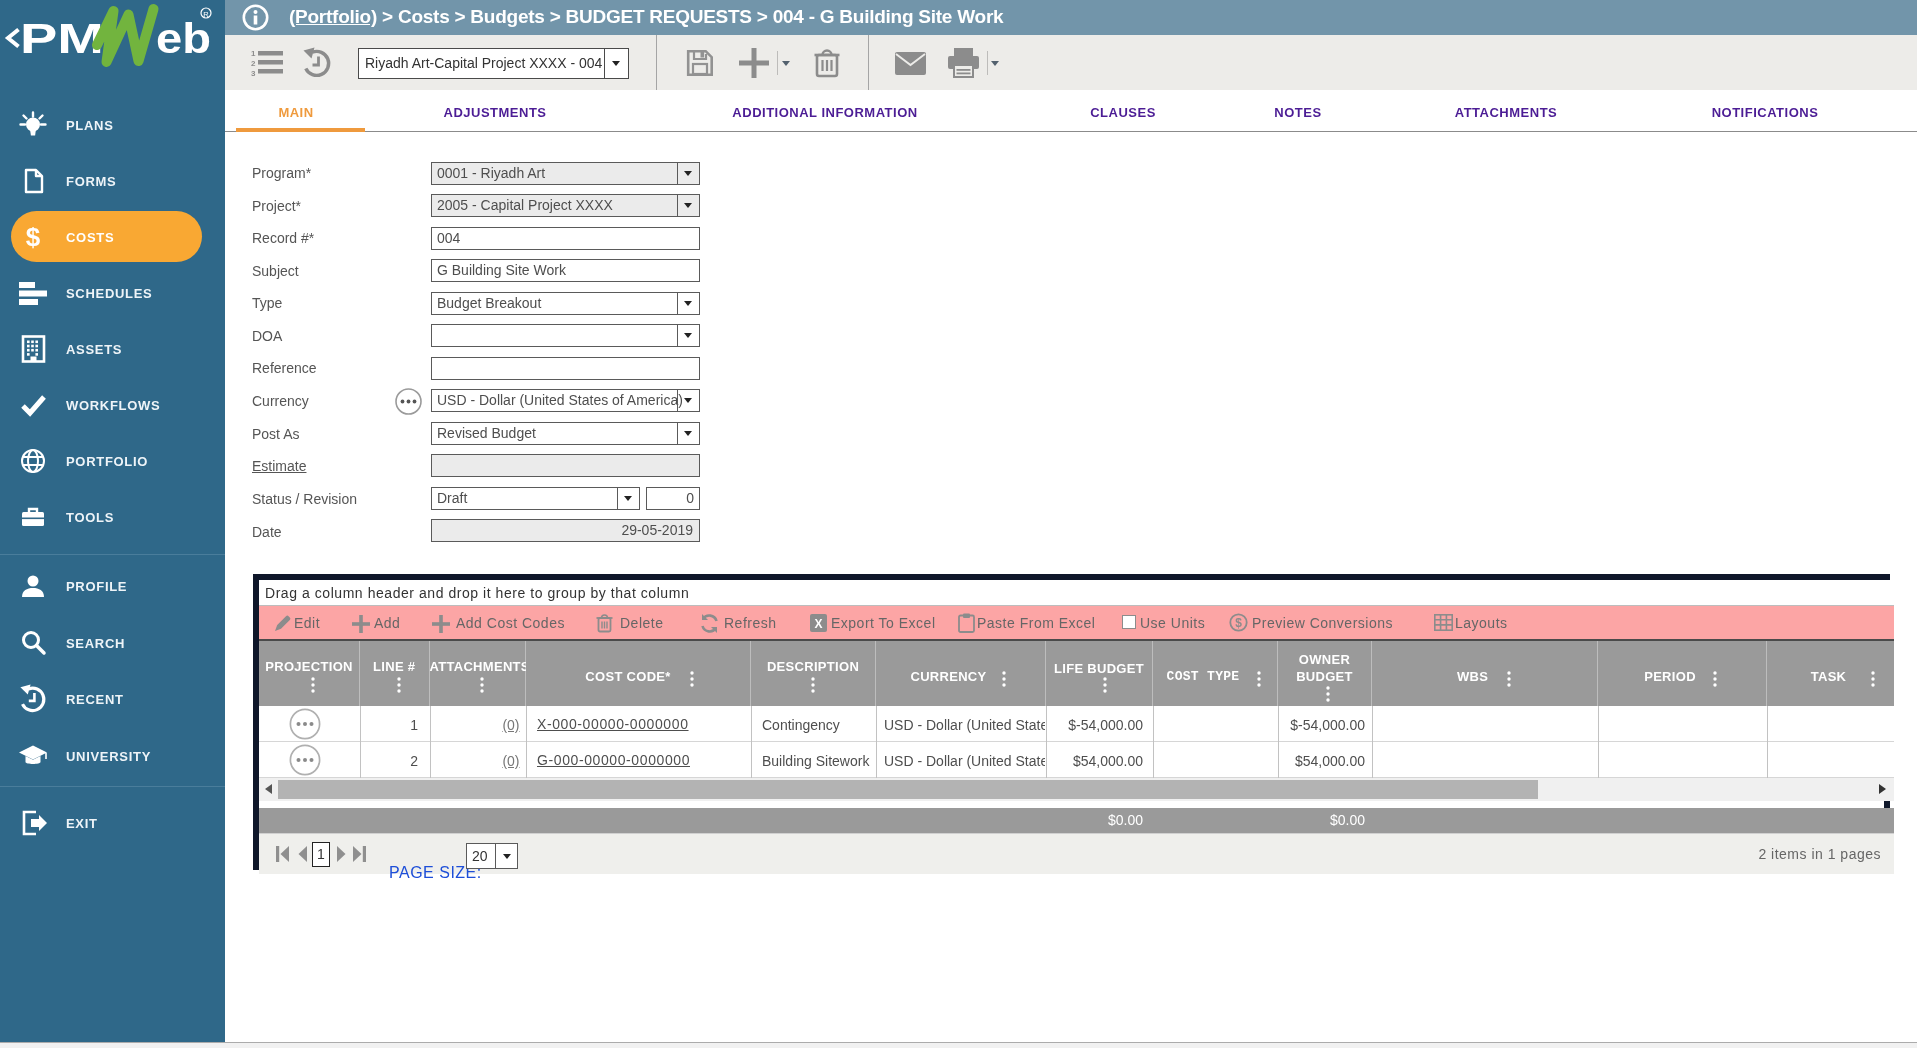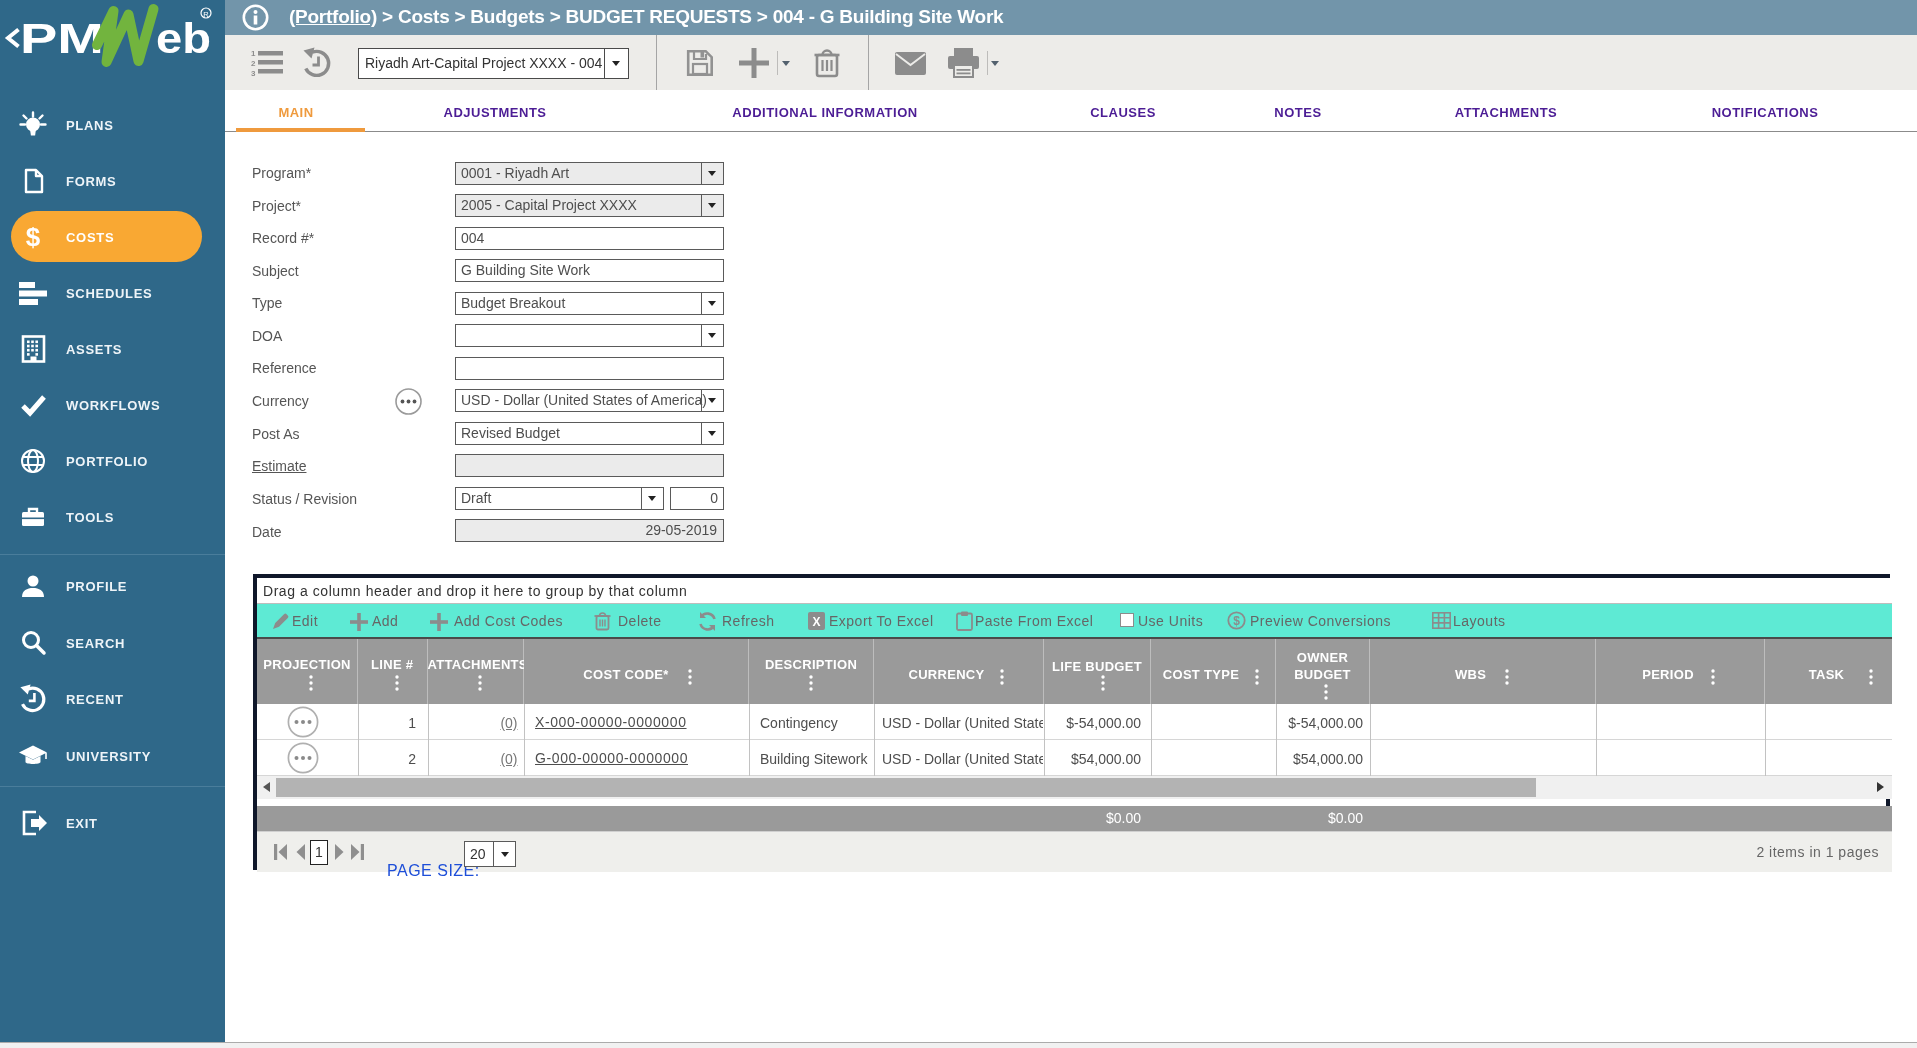--- a/index.html
+++ b/index.html
@@ -29,27 +29,27 @@
 #projsel .btn { position:absolute; right:0; top:0; width:24px; height:29px; border-left:1px solid #4a4a4a; background:#fff; }
 
 
 #tabs { position:absolute; left:225px; top:90px; width:1692px; height:43px; background:#fff; }
 .tab { position:absolute; top:15px; font-size:13px; font-weight:bold; letter-spacing:0.5px; color:#4c1d95; transform:translateX(-50%); white-space:nowrap; }
 #tabline { position:absolute; left:0px; top:41px; width:1692px; height:1px; background:#8b8b8b; }
 #tabactive { position:absolute; left:11px; top:38px; width:129px; height:4px; background:#ef9a3d; }
 
 
 .flabel { position:absolute; left:252px; font-size:14px; color:#555; }
-.ffield { position:absolute; left:431px; width:269px; height:23px; border:1px solid #5a5a5a; background:#fff; font-size:14px; color:#4e4e4e; line-height:21px; padding-left:5px; white-space:nowrap; overflow:hidden;margin-left:24px; }
+.ffield { position:absolute; left:431px; width:269px; height:23px; border:1px solid #5a5a5a; background:#fff; font-size:14px; color:#4e4e4e; line-height:21px; padding-left:5px; white-space:nowrap; overflow:hidden; }
 .gray { background:#ebebeb; }
 .fbtn { position:absolute; right:0; top:0; width:22px; height:21px; border-left:1px solid #5a5a5a; }
 .car { position:absolute; right:7px; top:8px; width:0; height:0; border-left:4.5px solid transparent; border-right:4.5px solid transparent; border-top:5px solid #222; }
 
 
-#grid { position:absolute; left:253px; top:574px; width:1637px; height:296px; border:4px solid #0f172a; background:#fff; }
+#grid { position:absolute; left:253px; top:574px; width:1637px; height:296px; border:6px solid #0f172a; background:#fff; }
 .gh { position:absolute; background:#9a9a9a; border-right:1px solid #bdbdbd; color:#fff; }
 .ghlbl { position:absolute; width:100%; text-align:center; font-size:13px; font-weight:bold; letter-spacing:0.3px; white-space:nowrap; }
 .cell { position:absolute; font-size:14px; color:#4e4e4e; white-space:nowrap; overflow:hidden; }
 .vline { position:absolute; width:1px; background:#c2c2c2; }
 .hline { position:absolute; height:1px; background:#d6d6d6; }
 .gbtn { font-size:14px; color:#666; letter-spacing:0.5px; }
 </style>
 </head>
 <body>
 
@@ -364,21 +364,21 @@
   <div class="flabel" style="top:524px;">Date</div>
   <div class="ffield gray" style="top:519px;text-align:right;padding-right:6px;">29-05-2019</div>
 </div>
 
 <div id="grid">
 
   <div class="abs" style="left:0;top:0;width:1635px;height:26px;background:#fff;border-bottom:1px solid #bdbdbd;">
     <div class="abs" style="left:6px;top:5px;font-size:14px;color:#333;letter-spacing:0.55px;">Drag a column header and drop it here to group by that column</div>
   </div>
 
-  <div class="abs" style="left:0;top:26px;width:1635px;height:35px;background:#5eead4;">
+  <div class="abs" style="left:0;top:26px;width:1635px;height:35px;background:#fca5a5;">
     <svg class="abs" style="left:14px;top:8px;" width="19" height="19" viewBox="0 0 19 19">
         <path d="M2 17 l2.2-6 L13 2.2 a1.8 1.8 0 0 1 2.6 0 l1.2 1.2 a1.8 1.8 0 0 1 0 2.6 L8 14.8 z" fill="#8c8c8c"></path>
       </svg>
     <div class="abs gbtn" style="left:35px;top:9px;">Edit</div>
     <svg class="abs" style="left:92px;top:8px;" width="20" height="20" viewBox="0 0 20 20" fill="#8c8c8c">
         <rect x="8.2" y="1" width="3.6" height="18"></rect>
         <rect x="1" y="8.2" width="18" height="3.6"></rect>
       </svg>
     <div class="abs gbtn" style="left:115px;top:9px;">Add</div>
     <svg class="abs" style="left:172px;top:8px;" width="20" height="20" viewBox="0 0 20 20" fill="#8c8c8c">
@@ -474,21 +474,21 @@
       </svg>
     </div>
   <div class="gh" style="left:787px;top:61px;width:107px;height:65px;">
       <div class="ghlbl" style="top:20px;">LIFE BUDGET</div>
       <svg class="abs" style="left:57px;top:36px;" width="4" height="16" viewBox="0 0 4 16" fill="#fff">
         <circle cx="2" cy="2" r="1.7"></circle>
         <circle cx="2" cy="8" r="1.7"></circle>
         <circle cx="2" cy="14" r="1.7"></circle>
       </svg>
     </div>
-  <div class="gh" style="left:894px;top:61px;width:125px;height:75px;">
+  <div class="gh" style="left:894px;top:61px;width:125px;height:75px;font-family:Liberation Mono, monospace;">
       <div class="ghlbl" style="top:28px;left:-12px;">COST TYPE</div>
       <svg class="abs" style="left:104px;top:30px;" width="4" height="16" viewBox="0 0 4 16" fill="#fff">
         <circle cx="2" cy="2" r="1.7"></circle>
         <circle cx="2" cy="8" r="1.7"></circle>
         <circle cx="2" cy="14" r="1.7"></circle>
       </svg>
     </div>
   <div class="gh" style="left:1019px;top:61px;width:94px;height:65px;">
       <div class="ghlbl" style="top:11px;">OWNER</div>
       <div class="ghlbl" style="top:28px;">BUDGET</div>

